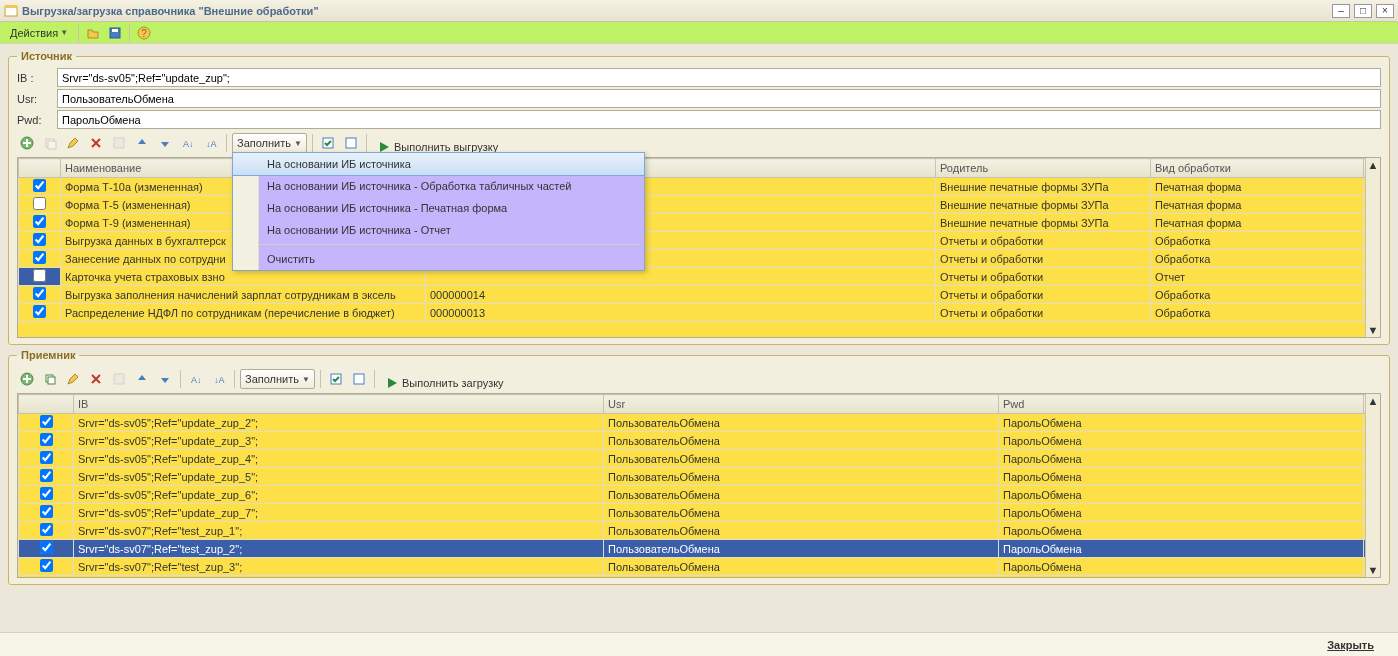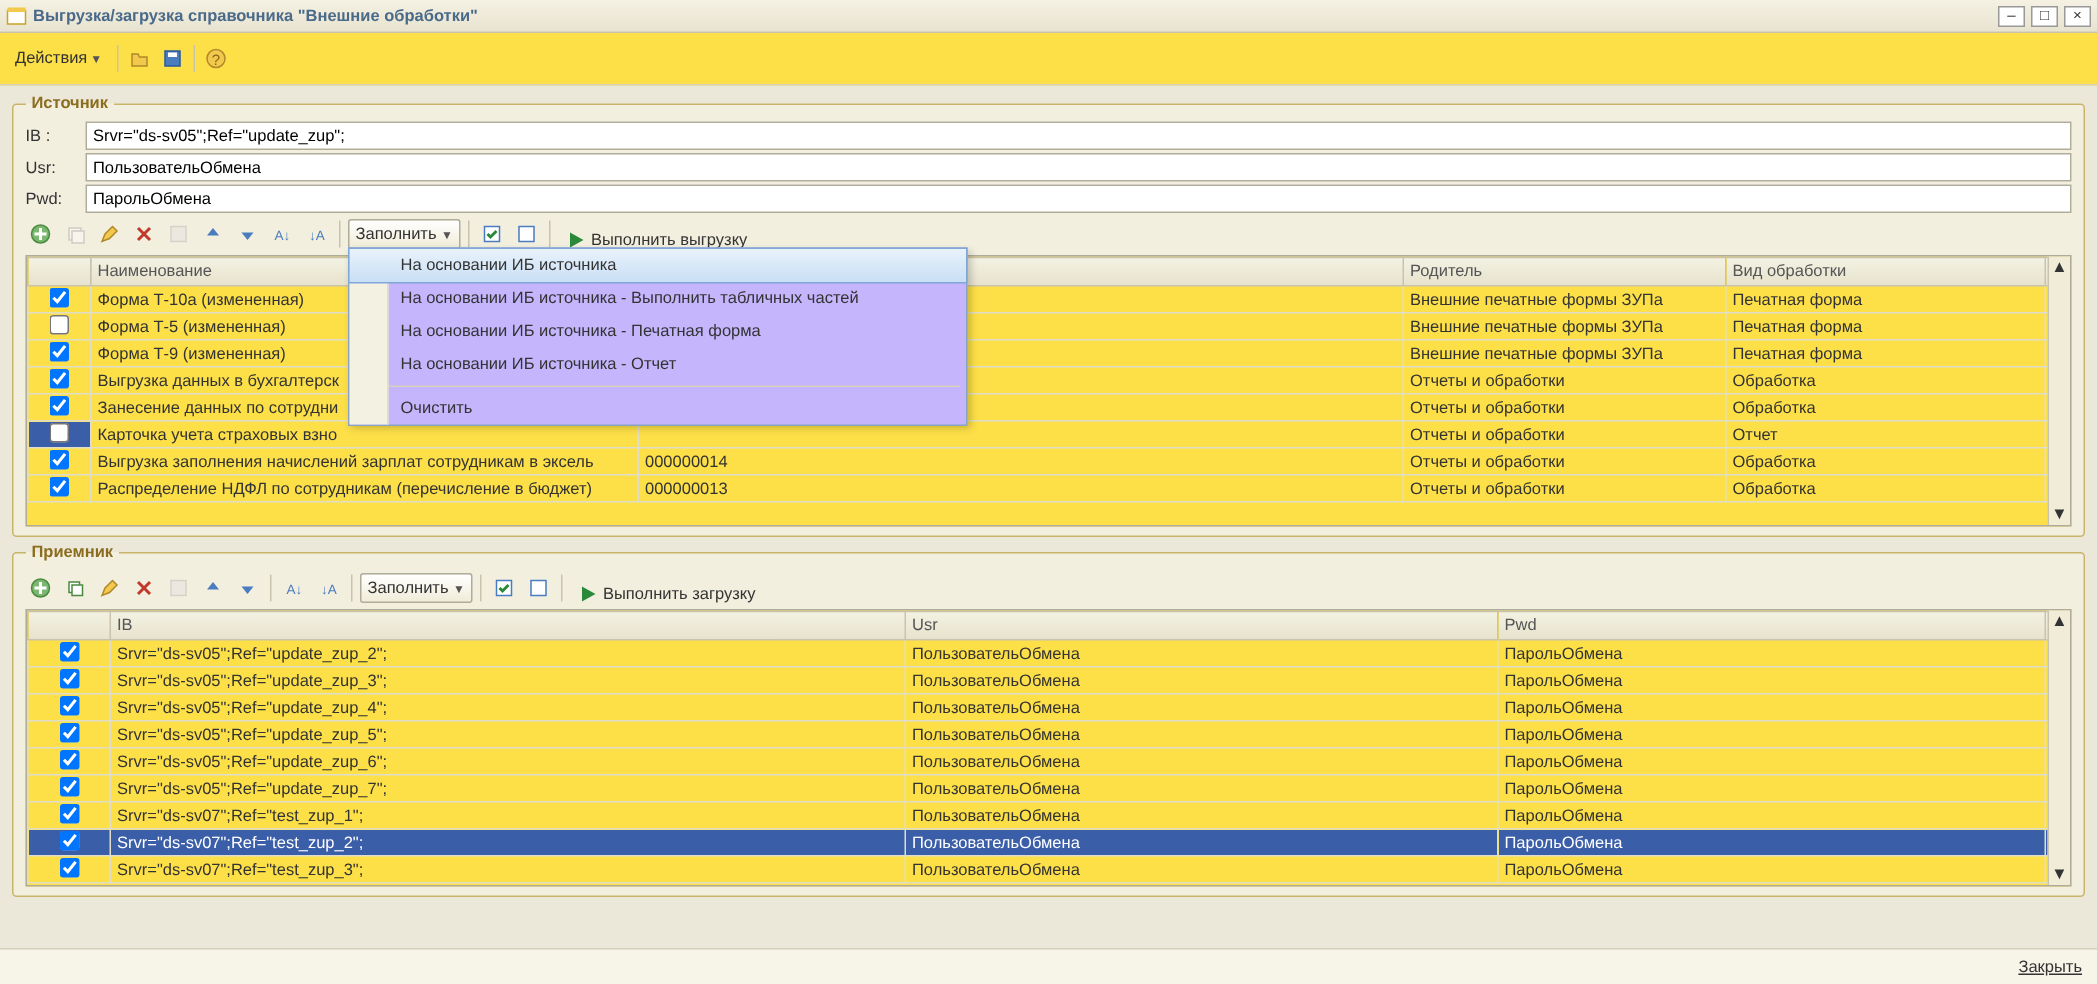--- a/index.html
+++ b/index.html
@@ -21,22 +21,22 @@
   }
   .titlebar .title-icon {
     width: 14px; height: 14px;
     display:inline-flex;align-items:center;justify-content:center;
     margin-right: 4px;
   }
   .titlebar .title-text { font-weight: bold; color: #4a6a8a; flex:1; }
   .win-controls { display:flex; gap:4px; }
   .win-btn { width:18px; height:14px; border:1px solid #999; background:#fff; display:flex; align-items:center; justify-content:center; font-size:10px; line-height:1; }
   .menubar {
-    height: 35px;
-    background: #fde047;
+    height: 22px;
+    background: #bef264;
     border-bottom: 1px solid #d6d0bc;
     display: flex;
     align-items: center;
     padding: 0 4px;
     gap: 2px;
   }
   .menu-item { padding: 2px 6px; display:flex; align-items:center; gap:2px; }
   .content { padding: 4px 8px 2px 8px; }
   fieldset.group {
     border: 1px solid #c9b46a;
@@ -125,21 +125,22 @@
     background:#f0ecd8; border-left:1px solid #c9c3ad;
     display:flex; flex-direction:column; align-items:center; justify-content:space-between;
   }
   .scroll-btn { width:14px; height:14px; display:flex;align-items:center;justify-content:center; }
   .footer {
     position:fixed; left:0; right:0; bottom:0;
     height:24px;
     background:#f7f4e8;
     border-top:1px solid #d6d0bc;
     display:flex; align-items:center; justify-content:flex-end;
-    padding:0 10px;
+    padding:0 24px;
+    font-weight:bold;
   }
   .footer .link { color:#333; text-decoration:underline; cursor:pointer; }
   
   .dropdown {
     position:absolute;
     top:21px;
     left:215px;
     width:413px;
     background:#c4b5fd;
     border:1px solid #8aa3c1;
@@ -299,21 +300,21 @@
       <div class="run-btn">
         <svg width="12" height="12">
             <path d="M2 1l9 5-9 5z" fill="#2a8a3a"></path>
           </svg>
         <span>Выполнить выгрузку</span>
       </div>
 
       <div class="dropdown">
         <div class="dd-icon-strip"></div>
         <div class="dd-item highlight">На основании ИБ источника</div>
-        <div class="dd-item">На основании ИБ источника - Выполнить табличных частей</div>
+        <div class="dd-item">На основании ИБ источника - Обработка табличных частей</div>
         <div class="dd-item">На основании ИБ источника - Печатная форма</div>
         <div class="dd-item">На основании ИБ источника - Отчет</div>
         <div class="dd-sep"></div>
         <div class="dd-item">Очистить</div>
       </div>
     </div>
 
     <div class="grid-wrap" style="height:181px;">
       <table class="grid" id="src-table">
         <colgroup>

